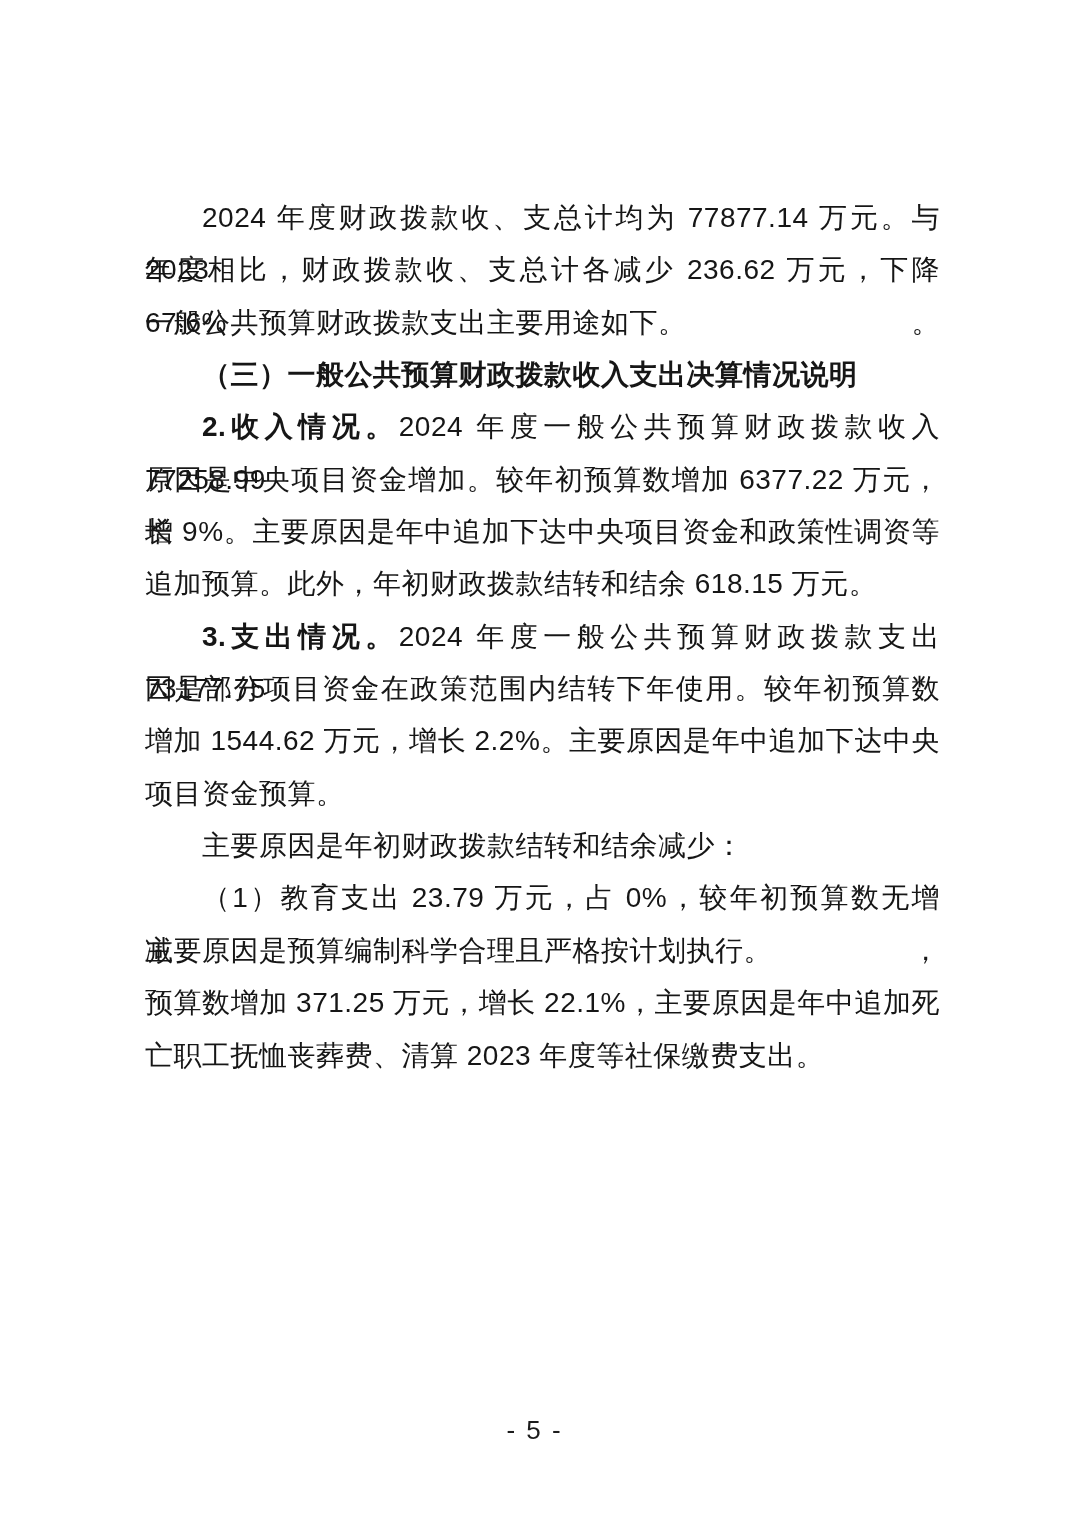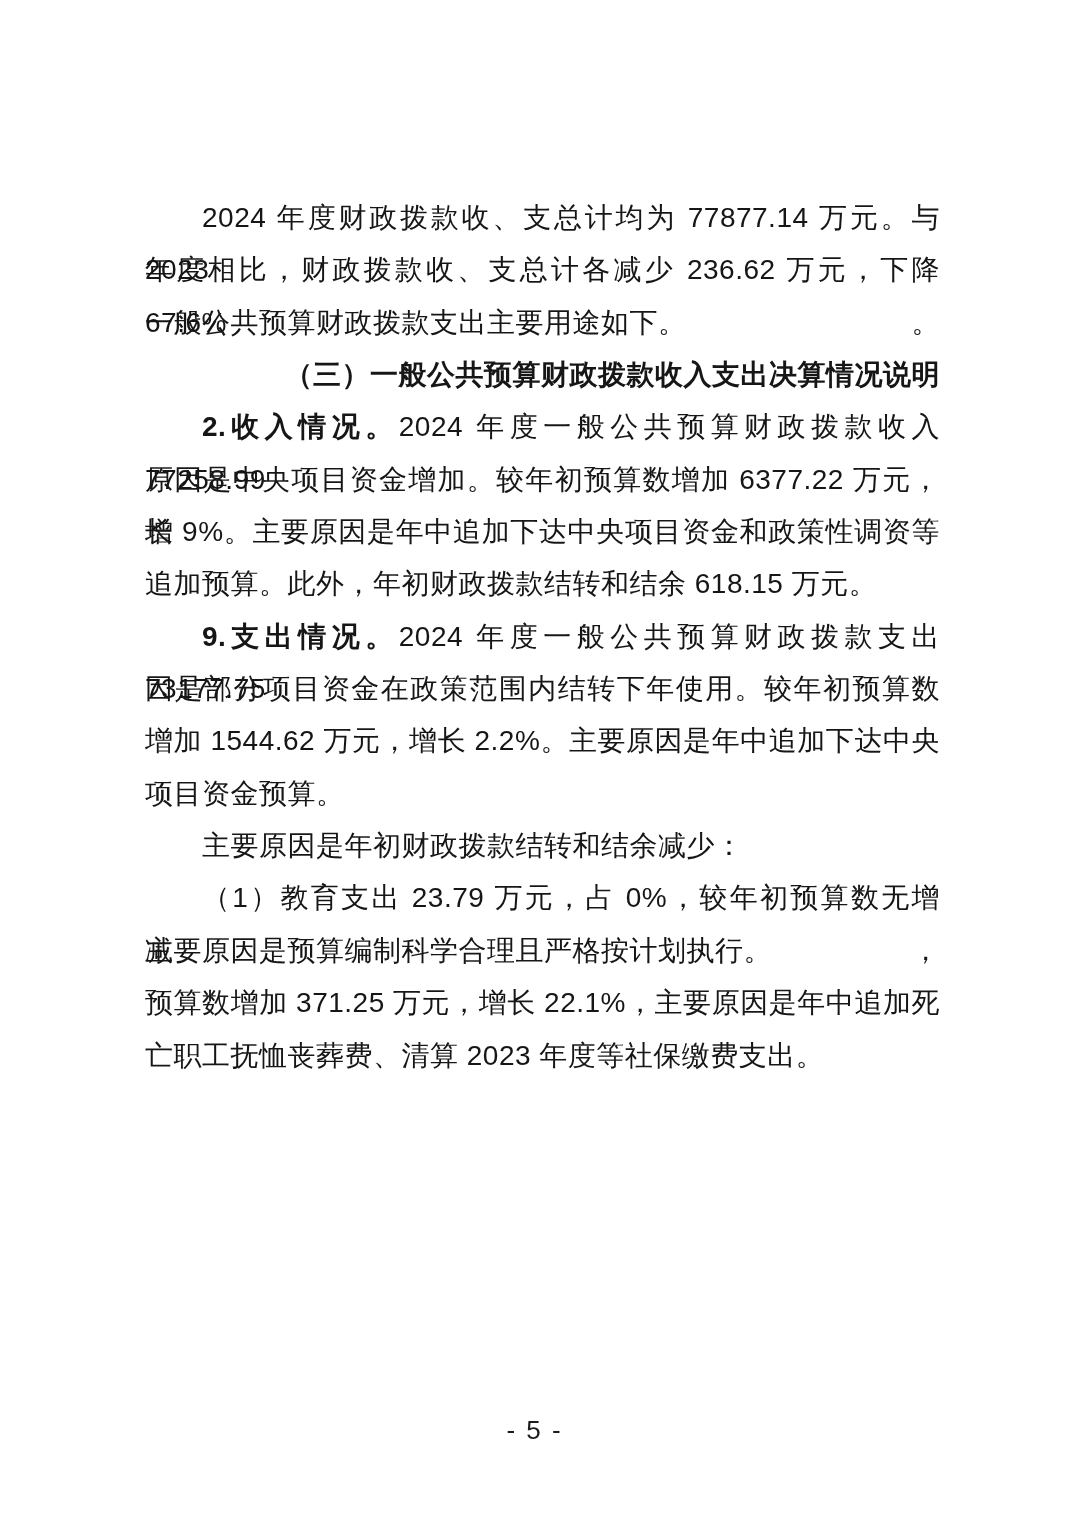--- a/index.html
+++ b/index.html
@@ -36,21 +36,20 @@
   .line.justify {
     white-space: normal;
     text-align: justify;
     text-align-last: justify;
   }
   .line.first {
     text-indent: 57px;
   }
   .para.heading .line {
     font-weight: 600;
-    text-align: right;
   }
   .lead {
     font-weight: 700;
   }
   .page-number {
     position: absolute;
     top: 1410px;
     left: 0;
     width: 100%;
     text-align: center;
@@ -73,21 +72,21 @@
       <div class="para heading">
         <div class="line first"><span>（三）一般公共预算财政拨款收入支出决算情况说明</span></div>
       </div>
       <div class="para body">
         <div class="line first justify"><span class="lead">2.收入情况。</span><span>2024 年度一般公共预算财政拨款收入 77258.99</span></div>
         <div class="line justify"><span>原因是中央项目资金增加。较年初预算数增加 6377.22 万元，增</span></div>
         <div class="line justify"><span>长 9%。主要原因是年中追加下达中央项目资金和政策性调资等</span></div>
         <div class="line"><span>追加预算。此外，年初财政拨款结转和结余 618.15 万元。</span></div>
       </div>
       <div class="para body">
-        <div class="line first justify"><span class="lead">9.支出情况。</span><span>2024 年度一般公共预算财政拨款支出 73177.75</span></div>
+        <div class="line first justify"><span class="lead">3.支出情况。</span><span>2024 年度一般公共预算财政拨款支出 73177.75</span></div>
         <div class="line justify"><span>因是部分项目资金在政策范围内结转下年使用。较年初预算数</span></div>
         <div class="line justify"><span>增加 1544.62 万元，增长 2.2%。主要原因是年中追加下达中央</span></div>
         <div class="line"><span>项目资金预算。</span></div>
       </div>
       <div class="para body">
         <div class="line first"><span>主要原因是年初财政拨款结转和结余减少：</span></div>
       </div>
       <div class="para body">
         <div class="line first justify"><span>（1）教育支出 23.79 万元，占 0%，较年初预算数无增减，</span></div>
         <div class="line"><span>主要原因是预算编制科学合理且严格按计划执行。</span></div>

